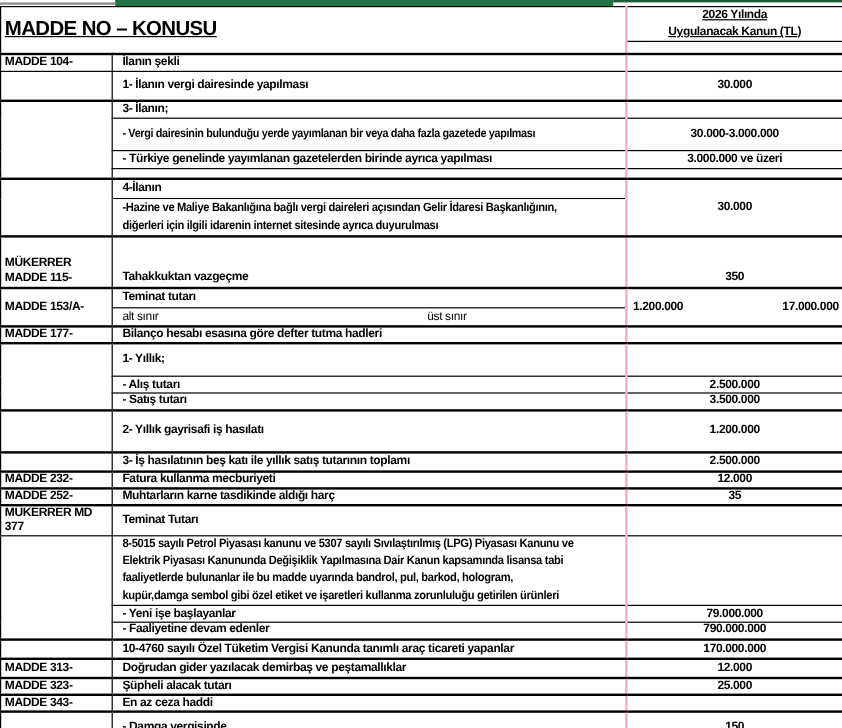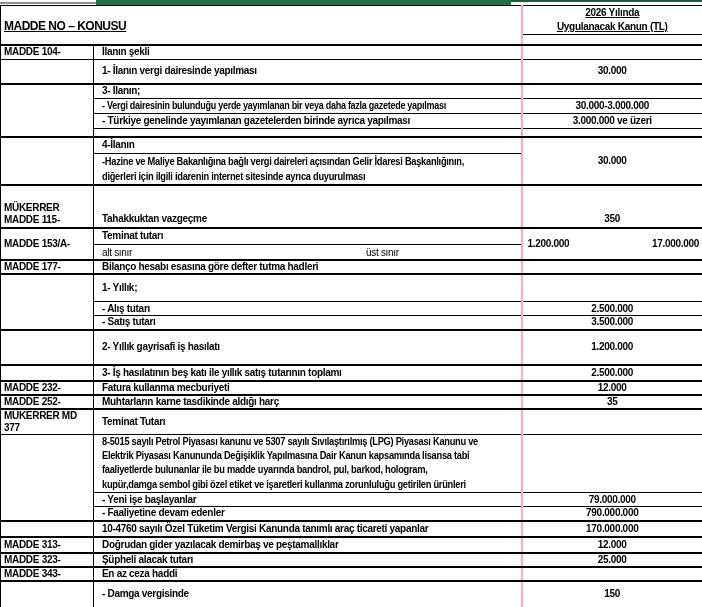--- a/index.html
+++ b/index.html
@@ -14,30 +14,30 @@
         border:1.5px solid #000;}
   td{padding:0;vertical-align:middle;overflow:hidden;}
   td.c1{padding-left:3px;border-right:1.5px solid #000;}
   td.c2{padding-left:8px;}
   td.c3{border-left:2px solid #f9a8d4;text-align:center;}
   td.c12{padding-left:3px;}
   .bb1{border-bottom:1px solid #000;}
   .bb2{border-bottom:2.5px solid #000;}
   .vbot{vertical-align:bottom;padding-bottom:2px;}
   .u{text-decoration:underline;}
-  .hdr-title{font-size:12px;letter-spacing:-0.5px;}
+  .hdr-title{font-size:17px;letter-spacing:-0.5px;}
   .hdr3{line-height:14px;}
   .para{white-space:pre-line;font-size:10px;width:452px;
         transform:scaleX(.93);transform-origin:0 50%;line-height:14.4px;}
   .para2{line-height:15px;}
   .fitline{display:block;white-space:nowrap;transform:scaleX(.9);transform-origin:0 50%;}
   .celltitle{margin-left:-8px;padding-left:8px;border-bottom:1px solid #000;
              padding-top:1px;padding-bottom:2px;}
   .sinir{position:relative;font-weight:400;padding-top:2px;}
-  .sinir .ust{position:absolute;left:264px;top:2px;}
+  .sinir .ust{position:absolute;left:254px;top:2px;}
   .amt-split{display:flex;justify-content:space-between;padding:0 3px 0 5px;}
   .no2line div{line-height:12.5px;}
 </style>
 </head>
 <body>
 
 <div class="topstrip">
   <div class="seg" style="left:0;top:2px;width:96px;height:2px;background:#8f8f8f;"></div>
   <div class="seg" style="left:96px;top:0;width:415px;height:5px;background:#217346;"></div>
   <div class="seg" style="left:511px;top:0;width:191px;height:2px;background:#1e5c38;"></div>
@@ -72,21 +72,21 @@
   <td class="c1 bb2"></td>
   <td class="c2 bb2">1- İlanın vergi dairesinde yapılması</td>
   <td class="c3 bb2">30.000</td>
 </tr>
 
 <tr style="height:15px">
   <td class="c1 bb2" rowspan="4"></td>
   <td class="c2 bb1">3- İlanın;</td>
   <td class="c3 bb1"></td>
 </tr>
-<tr style="height:15px">
+<tr style="height:27px">
   <td class="c2 bb1">
           <span class="fitline">- Vergi dairesinin bulunduğu yerde yayımlanan bir veya daha fazla gazetede yapılması</span>
         </td>
   <td class="c3 bb1">30.000-3.000.000</td>
 </tr>
 <tr style="height:15px">
   <td class="c2 bb1">- Türkiye genelinde yayımlanan gazetelerden birinde ayrıca yapılması</td>
   <td class="c3 bb1">3.000.000 ve üzeri</td>
 </tr>
 <tr style="height:8px">

